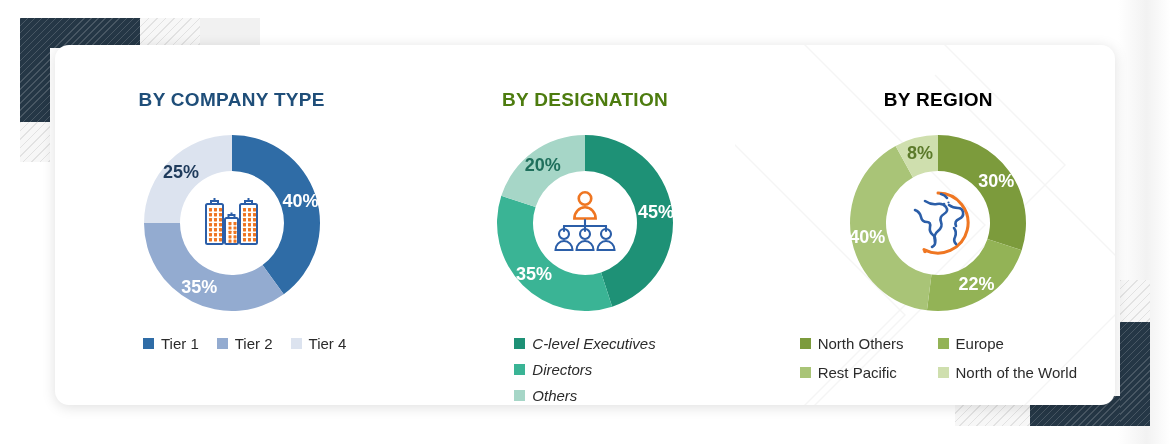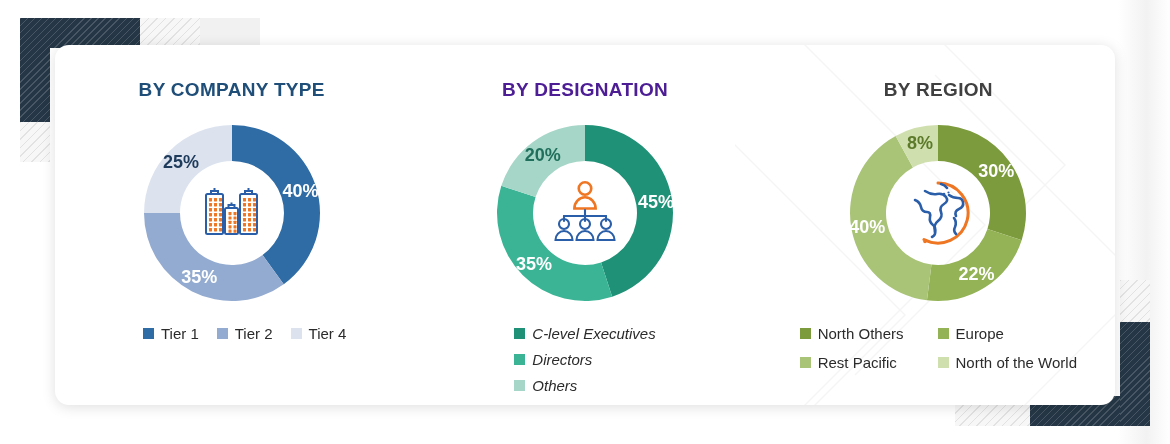--- a/index.html
+++ b/index.html
@@ -56,21 +56,21 @@
   }
   
   #card .watermark{
     position:absolute;right:-40px;top:-60px;width:420px;height:480px;
     opacity:.55;pointer-events:none;
   }
 
   #panels{position:absolute;inset:0;display:flex;z-index:3;}
   .panel{flex:1;position:relative;display:flex;flex-direction:column;align-items:center;}
   .panel-title{
-    margin-top:34px;font-size:19px;font-weight:bold;letter-spacing:.3px;
+    margin-top:44px;font-size:19px;font-weight:bold;letter-spacing:.3px;
     text-transform:uppercase;white-space:nowrap;text-align:right;
   }
   .donut-wrap{position:relative;margin-top:14px;}
   .donut-wrap svg{display:block;}
   .center-icon{
     position:absolute;left:50%;top:50%;transform:translate(-50%,-50%);
   }
   .pct{
     font-size:18px;font-weight:bold;
     font-family:"Liberation Sans", sans-serif;
@@ -202,21 +202,21 @@
         <span class="sw" style="background:#93abd0"></span>
         <span>Tier 2</span>
       </div>
           <div class="li">
         <span class="sw" style="background:#dce3ef"></span>
         <span>Tier 4</span>
       </div>
         </div>
       </div>
       <div class="panel">
-        <div class="panel-title" style="color:#4c1d95">BY DESIGNATION</div>
+        <div class="panel-title" style="color:#4d7c0f">BY DESIGNATION</div>
      <div class="donut-wrap">
         <svg width="196" height="196" viewBox="0 0 196 196">
             <path d="M98.00 10.00 A88 88 0 0 1 125.19 181.69 L114.07 147.45 A52 52 0 0 0 98.00 46.00 Z" fill="#1e9176"></path>
             <path d="M125.19 181.69 A88 88 0 0 1 14.31 70.81 L48.55 81.93 A52 52 0 0 0 114.07 147.45 Z" fill="#3ab495"></path>
             <path d="M14.31 70.81 A88 88 0 0 1 98.00 10.00 L98.00 46.00 A52 52 0 0 0 48.55 81.93 Z" fill="#a6d6c7"></path>
             <text class="pct" x="169.1" y="92.7" text-anchor="middle" fill="#ffffff">45%</text>
             <text class="pct" x="47.1" y="154.9" text-anchor="middle" fill="#ffffff">35%</text>
             <text class="pct" x="55.7" y="45.8" text-anchor="middle" fill="#1f6f5c">20%</text>
           </svg>
         <span class="center-icon">
@@ -254,21 +254,21 @@
         <span class="sw" style="background:#3ab495"></span>
         <span>Directors</span>
       </div>
           <div class="li">
         <span class="sw" style="background:#a6d6c7"></span>
         <span>Others</span>
       </div>
         </div>
       </div>
       <div class="panel">
-        <div class="panel-title" style="color:#404040">BY REGION</div>
+        <div class="panel-title" style="color:#000000">BY REGION</div>
      <div class="donut-wrap">
         <svg width="196" height="196" viewBox="0 0 196 196">
             <path d="M98.00 10.00 A88 88 0 0 1 181.69 125.19 L147.45 114.07 A52 52 0 0 0 98.00 46.00 Z" fill="#7c9b3c"></path>
             <path d="M181.69 125.19 A88 88 0 0 1 86.97 185.31 L91.48 149.59 A52 52 0 0 0 147.45 114.07 Z" fill="#93b356"></path>
             <path d="M86.97 185.31 A88 88 0 0 1 55.61 20.89 L72.95 52.43 A52 52 0 0 0 91.48 149.59 Z" fill="#a9c477"></path>
             <path d="M55.61 20.89 A88 88 0 0 1 98.00 10.00 L98.00 46.00 A52 52 0 0 0 72.95 52.43 Z" fill="#cfdfae"></path>
             <text class="pct" x="156.2" y="61.7" text-anchor="middle" fill="#ffffff">30%</text>
             <text class="pct" x="136.6" y="164.8" text-anchor="middle" fill="#ffffff">22%</text>
             <text class="pct" x="27.3" y="117.5" text-anchor="middle" fill="#ffffff">40%</text>
             <text class="pct" x="80.1" y="34.3" text-anchor="middle" fill="#5c7a2a">8%</text>

